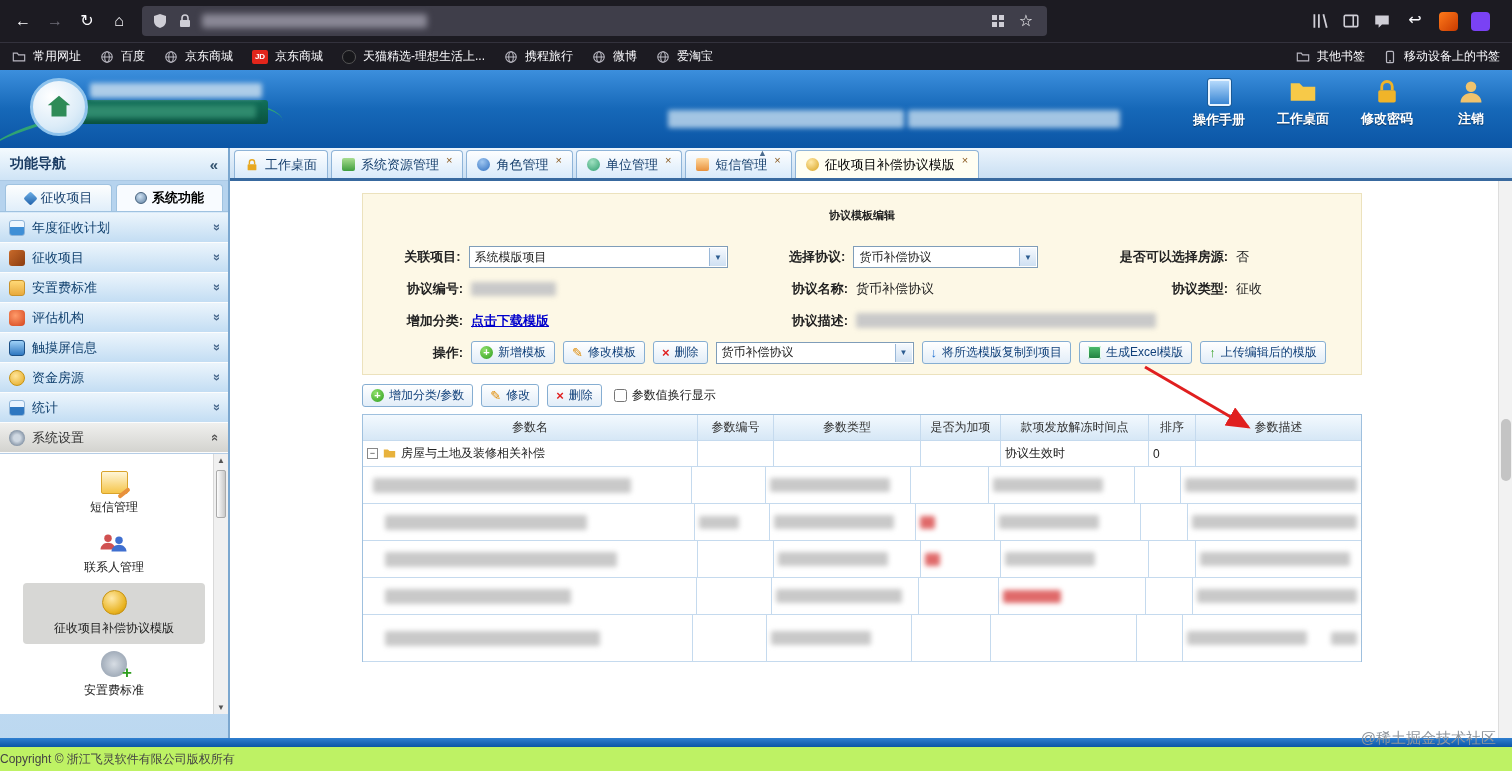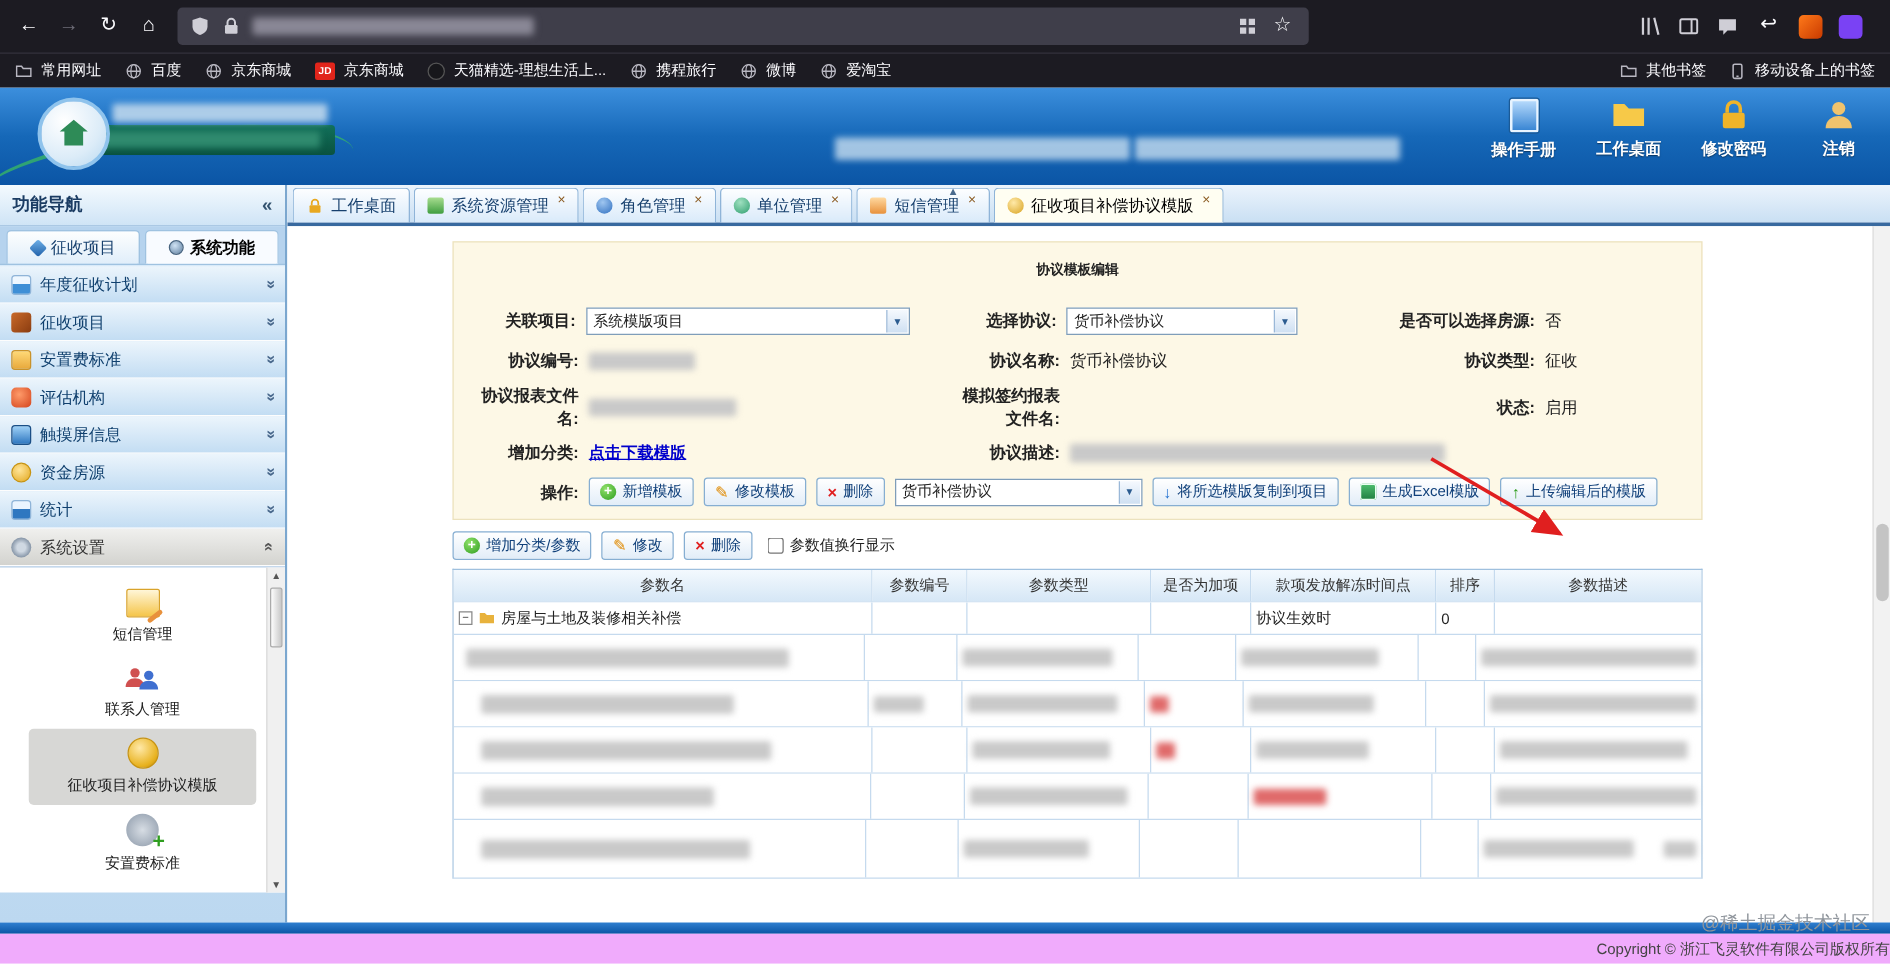--- a/index.html
+++ b/index.html
@@ -136,21 +136,21 @@
 .c1{width:335px}.c2{width:76px}.c3{width:147px}.c4{width:80px}.c5{width:148px}.c6{width:47px}.c7{flex:1;border-right:none}
 .r36 .td{min-height:36px}
 .r46 .td{min-height:46px}
 .expbox{width:11px;height:11px;border:1px solid #888;background:#fff;font-size:9px;line-height:9px;text-align:center;color:#333;margin-right:4px;flex:none;cursor:pointer}
 .fold{width:15px;height:13px;color:#e8b23c;margin-right:4px;flex:none}
 .cscroll{position:absolute;right:0;top:33px;width:14px;bottom:0;background:#f2f2f2;border-left:1px solid #ddd}
 .cthumb{position:absolute;left:2px;top:238px;width:10px;height:62px;background:#c4c4c4;border-radius:5px}
 .arrow-annot{position:absolute;left:890px;top:200px;z-index:40;pointer-events:none}
 
 .bstrip{position:absolute;left:0;top:738px;width:1512px;height:9px;background:linear-gradient(180deg,#2f7fd0,#0b55a5);z-index:10}
-.footer{position:absolute;left:0;top:747px;width:1512px;height:24px;background:#f0abfc;display:flex;align-items:center;justify-content:flex-end;color:#444;font-size:12px;z-index:10}
+.footer{position:absolute;left:0;top:747px;width:1512px;height:24px;background:#bef264;display:flex;align-items:center;justify-content:flex-start;color:#444;font-size:12px;z-index:10}
 .watermark{position:absolute;right:16px;top:729px;font-size:15px;color:#8f959c;z-index:50}
 </style>
 </head>
 <body>
 
 <svg width="0" height="0" style="position:absolute">
   <defs>
     <symbol id="i-globe" viewBox="0 0 16 16" fill="none" stroke="currentColor" stroke-width="1.2">
       <circle cx="8" cy="8" r="6"></circle>
         <ellipse cx="8" cy="8" rx="2.6" ry="6"></ellipse>
@@ -496,33 +496,20 @@
           <div class="fc2">
             <span class="flab">协议名称:</span>
             <span class="fval">货币补偿协议</span>
           </div>
           <div class="fc3">
             <span class="flab">协议类型:</span>
             <span class="fval">征收</span>
           </div>
         </div>
 
-        <div class="frow">
-          <div class="fc1">
-            <span class="flab"><span class="w80">协议报表文件名:</span></span>
-            <span class="redact" style="width:118px;height:14px;margin-left:8px"></span>
-          </div>
-          <div class="fc2">
-            <span class="flab"><span class="w84">模拟签约报表文件名:</span></span>
-          </div>
-          <div class="fc3">
-            <span class="flab">状态:</span>
-            <span class="fval">启用</span>
-          </div>
-        </div>
 
         <div class="frow">
           <div class="fc1">
             <span class="flab">增加分类:</span>
             <span class="link">点击下载模版</span>
           </div>
           <div class="fc2" style="width:550px">
             <span class="flab">协议描述:</span>
             <span class="redact" style="width:300px;height:15px;margin-left:8px"></span>
           </div>

